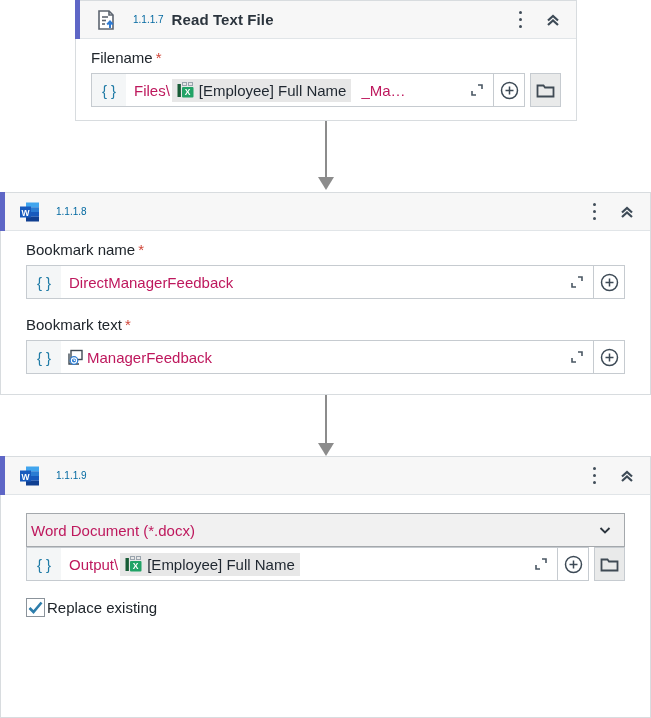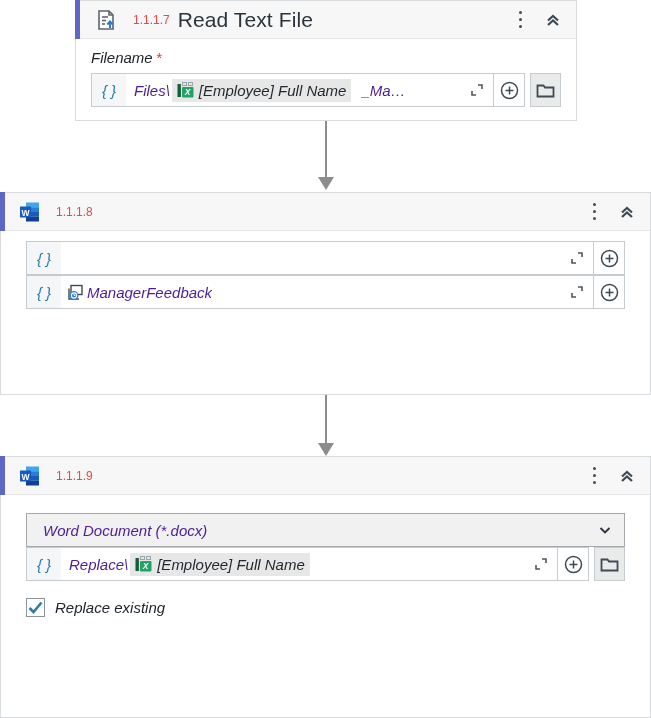--- a/index.html
+++ b/index.html
@@ -4,56 +4,56 @@
 <style>
   * { margin:0; padding:0; box-sizing:border-box; }
   html,body { background:#ffffff; font-family:"Liberation Sans", sans-serif; }
   .canvas { position:relative; width:651px; height:718px; background:#fff; overflow:hidden; }
 
   .card { position:absolute; background:#fff; border:1px solid #d8dcdf; }
   .card-header { position:relative; height:38px; background:#f7f7f7; border-bottom:1px solid #e1e5e8;
                  display:flex; align-items:center; padding:0 14px 0 12px; }
   .accent { position:absolute; left:-1px; top:-1px; width:5px; height:39px; background:#5e66c6; }
   .hdr-icon { margin-left:6px; display:flex; align-items:center; }
-  .step-num { margin-left:15px; font-size:12px; color:#ef4444; }
-  .step-title { margin-left:8px; font-size:21px; font-weight:400; color:#2b343d; letter-spacing:.1px; }
+  .step-num { margin-left:15px; font-size:10px; color:#0369a1; }
+  .step-title { margin-left:8px; font-size:15px; font-weight:700; color:#2b343d; letter-spacing:.1px; }
   .hdr-spacer { flex:1; }
   .kebab { display:flex; flex-direction:column; gap:4px; padding:4px 6px; cursor:pointer; }
   .kebab i { width:3px; height:3px; border-radius:50%; background:#414d59; }
   .collapse { margin-left:16px; cursor:pointer; display:flex; }
 
-  .card-body { padding:10px 15px 12px 15px;font-style:italic; }
+  .card-body { padding:10px 15px 12px 15px; }
   .wide .card-body { padding:10px 25px 12px 25px; }
 
   .field-label { font-size:15px; color:#20262c; margin-bottom:7px; }
   .req { color:#d04437; margin-left:3px; }
 
   .input-row { display:flex; height:34px; }
   .text-field { flex:1; min-width:0; border:1px solid #c6cbd0; background:#fff;
                 display:flex; align-items:center; overflow:hidden; white-space:nowrap; }
   .braces-box { width:34px; align-self:stretch; background:#f4f6f7; display:flex; align-items:center;
                 justify-content:center; color:#1f7ba6; font-size:15px; flex:0 0 auto; }
-  .field-text { font-size:15px; color:#4c1d95; margin-left:8px; overflow:hidden; text-overflow:ellipsis; }
+  .field-text { font-size:15px; color:#be185d; margin-left:8px; overflow:hidden; text-overflow:ellipsis; }
   .chip { display:inline-flex; align-items:center; gap:5px; background:#e7e7e7; padding:3px 5px;
           margin:0 2px; font-size:15px; color:#1f2730; flex:0 0 auto; }
   .expand { margin-left:auto; padding:0 9px; display:flex; align-items:center; cursor:pointer; flex:0 0 auto; }
   .plus-box { width:31px; border:1px solid #c6cbd0; border-left:none; background:#fff;
               display:flex; align-items:center; justify-content:center; cursor:pointer; flex:0 0 auto; }
   .folder-box { width:31px; margin-left:5px; border:1px solid #c6cbd0; background:#e9eaea;
                 display:flex; align-items:center; justify-content:center; cursor:pointer; flex:0 0 auto; }
 
   .dropdown { height:34px; border:1px solid #a4a8ac; background:#f1f1f1; display:flex; align-items:center;
-              padding:0 12px 0 16px; cursor:pointer; }
+              padding:0 12px 0 4px; cursor:pointer; }
   .dropdown .field-text { margin-left:0; }
   .dd-spacer { flex:1; }
 
   .checkbox-row { display:flex; align-items:center; margin-top:17px; }
   .checkbox { width:19px; height:19px; border:1px solid #8b939b; background:#fff; display:flex;
               align-items:center; justify-content:center; cursor:pointer; }
-  .cb-label { margin-left:10px; font-size:15px; color:#20262c; }
+  .cb-label { margin-left:2px; font-size:15px; color:#20262c; }
 
   .arrow-line { position:absolute; width:2px; background:#8c8c8c; }
   .arrow-head { position:absolute; width:0; height:0; border-left:8px solid transparent;
                 border-right:8px solid transparent; border-top:13px solid #8c8c8c; }
 
   .mt { margin-top:17px; }
 </style>
 </head>
 <body>
 
@@ -149,37 +149,44 @@
           <i></i>
           <i></i>
         </span>
       <span class="collapse">
         <svg width="18" height="18" viewBox="0 0 18 18">
           <path d="M4 9.5 L9 5 L14 9.5 M4 14 L9 9.5 L14 14" fill="none" stroke="#3d4a56" stroke-width="2.2"></path>
         </svg>
       </span>
     </div>
     <div class="card-body">
-      <div class="input-row">
-        <div class="text-field">
-          <span class="braces-box">{ }</span>
-          <span class="expand">
-            <svg width="14" height="14" viewBox="0 0 14 14">
-              <path d="M2 8 v4 h4 M8 2 h4 v4" fill="none" stroke="#4a5763" stroke-width="1.6"></path>
-            </svg>
-          </span>
-        </div>
-        <div class="plus-box">
-          <svg width="19" height="19" viewBox="0 0 19 19">
-            <circle cx="9.5" cy="9.5" r="8" fill="none" stroke="#3d4a56" stroke-width="1.5"></circle>
-            <path d="M9.5 5.5 v8 M5.5 9.5 h8" stroke="#3d4a56" stroke-width="1.5"></path>
-          </svg>
-        </div>
-      </div>
-
+      <div class="field-label">
+        <span>Bookmark name</span><span class="req">*</span>
+      </div>
+      <div class="input-row">
+        <div class="text-field">
+          <span class="braces-box">{ }</span>
+          <span class="field-text">DirectManagerFeedback</span>
+          <span class="expand">
+            <svg width="14" height="14" viewBox="0 0 14 14">
+              <path d="M2 8 v4 h4 M8 2 h4 v4" fill="none" stroke="#4a5763" stroke-width="1.6"></path>
+            </svg>
+          </span>
+        </div>
+        <div class="plus-box">
+          <svg width="19" height="19" viewBox="0 0 19 19">
+            <circle cx="9.5" cy="9.5" r="8" fill="none" stroke="#3d4a56" stroke-width="1.5"></circle>
+            <path d="M9.5 5.5 v8 M5.5 9.5 h8" stroke="#3d4a56" stroke-width="1.5"></path>
+          </svg>
+        </div>
+      </div>
+
+      <div class="field-label mt">
+        <span>Bookmark text</span><span class="req">*</span>
+      </div>
       <div class="input-row">
         <div class="text-field">
           <span class="braces-box">{ }</span>
           <span style="display:flex; align-items:center; margin-left:6px;">
             <svg width="17" height="17" viewBox="0 0 17 17">
               <rect x="4" y="1.5" width="11" height="9" fill="none" stroke="#3f4a54" stroke-width="1.4"></rect>
               <path d="M2 4.5 v10.5 h10" fill="none" stroke="#3f4a54" stroke-width="1.4"></path>
               <circle cx="7" cy="11.5" r="4.4" fill="#2b7cd3"></circle>
               <circle cx="7" cy="11.5" r="2.6" fill="none" stroke="#fff" stroke-width="1.1"></circle>
               <path d="M7 10 v1.5 h1.3" fill="none" stroke="#fff" stroke-width="1"></path>
@@ -236,21 +243,21 @@
         <span class="field-text">Word Document (*.docx)</span>
         <span class="dd-spacer"></span>
         <svg width="14" height="14" viewBox="0 0 14 14">
           <path d="M2.5 5 L7 9.5 L11.5 5" fill="none" stroke="#2b343d" stroke-width="1.8"></path>
         </svg>
       </div>
 
       <div class="input-row">
         <div class="text-field">
           <span class="braces-box">{ }</span>
-          <span class="field-text" style="flex:0 0 auto;">Replace\</span>
+          <span class="field-text" style="flex:0 0 auto;">Output\</span>
           <span class="chip">
             <svg width="17" height="16" viewBox="0 0 17 16">
               <rect x="0.5" y="2" width="3.4" height="13" fill="#185c37"></rect>
               <rect x="5.5" y="0.5" width="4" height="3" fill="none" stroke="#9aa4ad" stroke-width="1"></rect>
               <rect x="11.5" y="0.5" width="4" height="3" fill="none" stroke="#9aa4ad" stroke-width="1"></rect>
               <rect x="5" y="5" width="11.5" height="10.5" rx="1" fill="#21a366"></rect>
               <text x="10.7" y="13" font-size="8.5" font-weight="bold" fill="#fff" text-anchor="middle" font-family="Liberation Sans, sans-serif">X</text>
             </svg>
             <span>[Employee] Full Name</span>
           </span>

